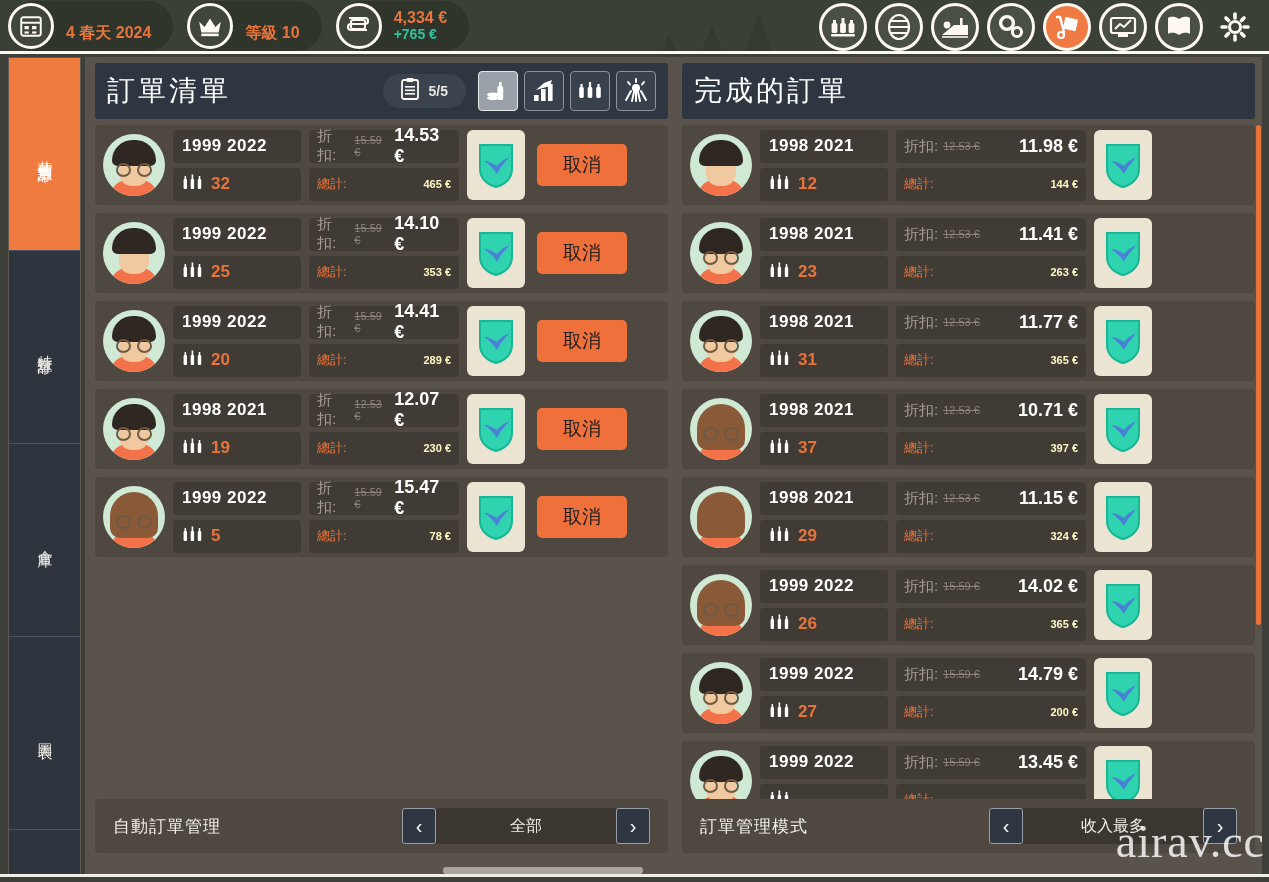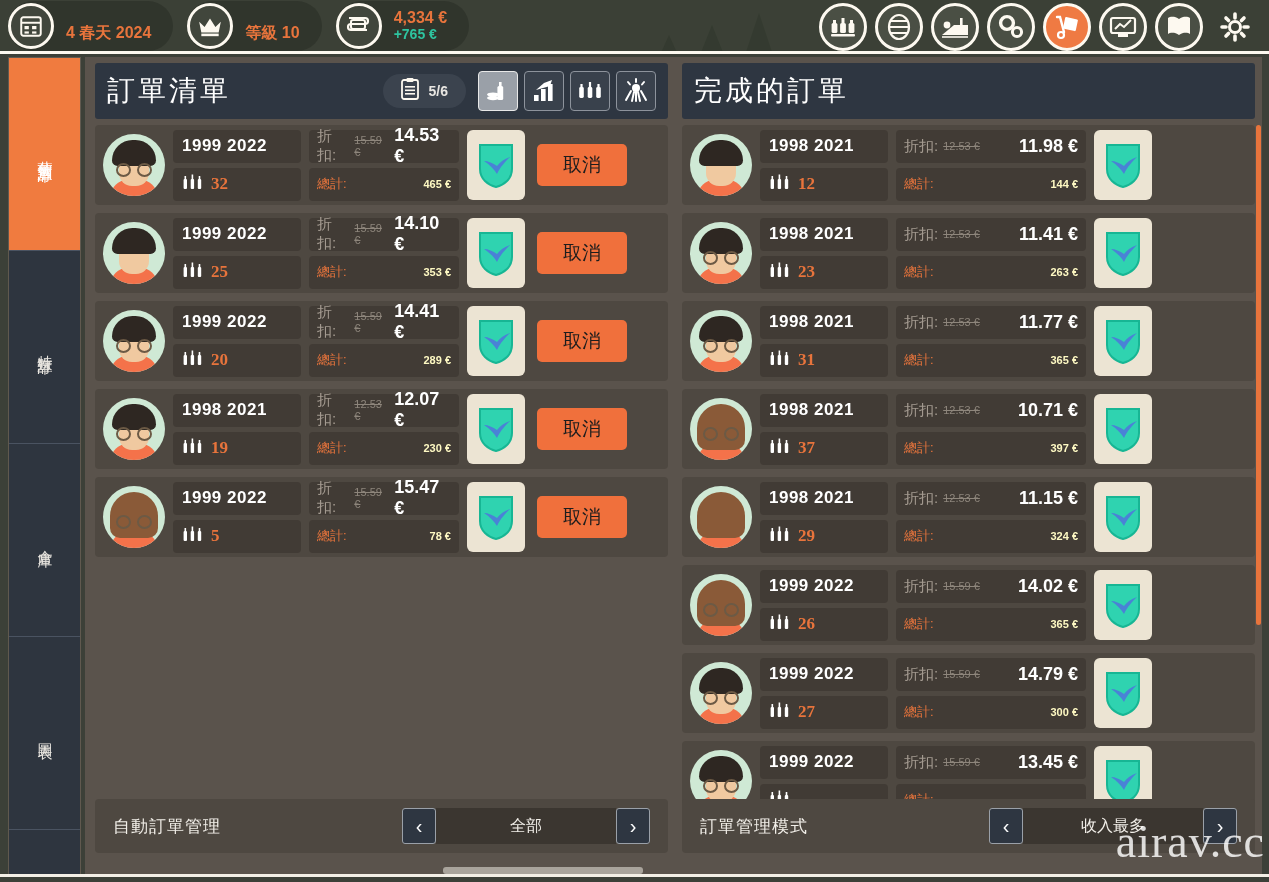--- a/index.html
+++ b/index.html
@@ -111,21 +111,21 @@
   .av-glasses:before, .av-glasses:after {
     content: ""; position: absolute; top: 0; width: 11px; height: 10px;
     border: 2px solid #6c5a45; border-radius: 50%;
   }
   .av-glasses:before { left: 0; } .av-glasses:after { right: 0; }
 
   .col-info { width: 128px; flex: 0 0 auto; display: flex; flex-direction: column; gap: 5px; }
   .cell { background: #413b35; border-radius: 4px; height: 33px; display: flex; align-items: center; padding: 0 9px; }
   .years { color: #fff; font-size: 17px; font-weight: bold; letter-spacing: 0.5px; }
   .bottles { display: flex; align-items: center; gap: 7px; }
-  .bcount { color: #e8743c; font-size: 17px; font-weight: bold; font-family: Liberation Serif, serif; }
+  .bcount { color: #e8743c; font-size: 17px; font-weight: bold; }
 
   .col-price { width: 150px; flex: 0 0 auto; display: flex; flex-direction: column; gap: 5px; }
   .pricecell { background: #413b35; border-radius: 4px; height: 33px; display: flex; align-items: center; padding: 0 8px; gap: 5px; }
   .plabel { color: #a39a90; font-size: 15px; }
   .pold { color: #8e867c; font-size: 11px; text-decoration: line-through; }
   .pnew { color: #fff; font-size: 18px; font-weight: bold; margin-left: auto; }
   .tlabel { color: #e8743c; font-size: 13px; }
   .tval { color: #fef9c3; font-size: 11px; font-weight: bold; margin-left: auto; }
 
   .badge-box {
@@ -324,21 +324,21 @@
               <svg width="18" height="22" viewBox="0 0 18 22">
                 <rect x="1" y="2" width="16" height="19" rx="2" fill="none" stroke="#fdf9f0" stroke-width="1.8"></rect>
                 <rect x="5.5" y="0" width="7" height="4" rx="1" fill="#fdf9f0"></rect>
                 <g fill="#fdf9f0">
                     <rect x="4" y="8" width="10" height="1.6"></rect>
                     <rect x="4" y="11.5" width="10" height="1.6"></rect>
                     <rect x="4" y="15" width="10" height="1.6"></rect>
                   </g>
               </svg>
             </span>
-            <span class="clip-count">5/6</span>
+            <span class="clip-count">5/5</span>
           </div>
           <div class="filters">
             <div class="fbtn active">
               <svg width="26" height="26" viewBox="0 0 26 26">
                 <ellipse cx="8" cy="20" rx="6" ry="2.2" fill="#fff"></ellipse>
                   <ellipse cx="8" cy="16.6" rx="6" ry="2.2" fill="#fff"></ellipse>
                 <rect x="14" y="4" width="2.6" height="4" fill="#fff"></rect>
                   <rect x="12.4" y="8" width="5.8" height="14" rx="1.6" fill="#fff"></rect>
               </svg>
             </div>
@@ -912,21 +912,21 @@
               </div>
             </div>
             <div class="col-price" style="width:190px;">
               <div class="pricecell">
                 <span class="plabel">折扣:</span>
                 <span class="pold">15.59 €</span>
                 <span class="pnew">14.79 €</span>
               </div>
               <div class="pricecell">
                 <span class="tlabel">總計:</span>
-                <span class="tval">300 €</span>
+                <span class="tval">200 €</span>
               </div>
             </div>
             <div class="badge-box">
               <svg width="40" height="48" viewBox="0 0 40 48">
                   <path d="M4 4 H36 V28 C36 38 28 44 20 46 C12 44 4 38 4 28 Z" fill="#2fd3b0" stroke="#17b694" stroke-width="2"></path>
                   <path d="M8 20 C14 24 18 28 21 33 C24 26 30 20 34 16 C28 18 24 21 21 25 C17 22 12 20 8 20 Z" fill="#4a82d6"></path>
                 </svg>
             </div>
           </div>
 

